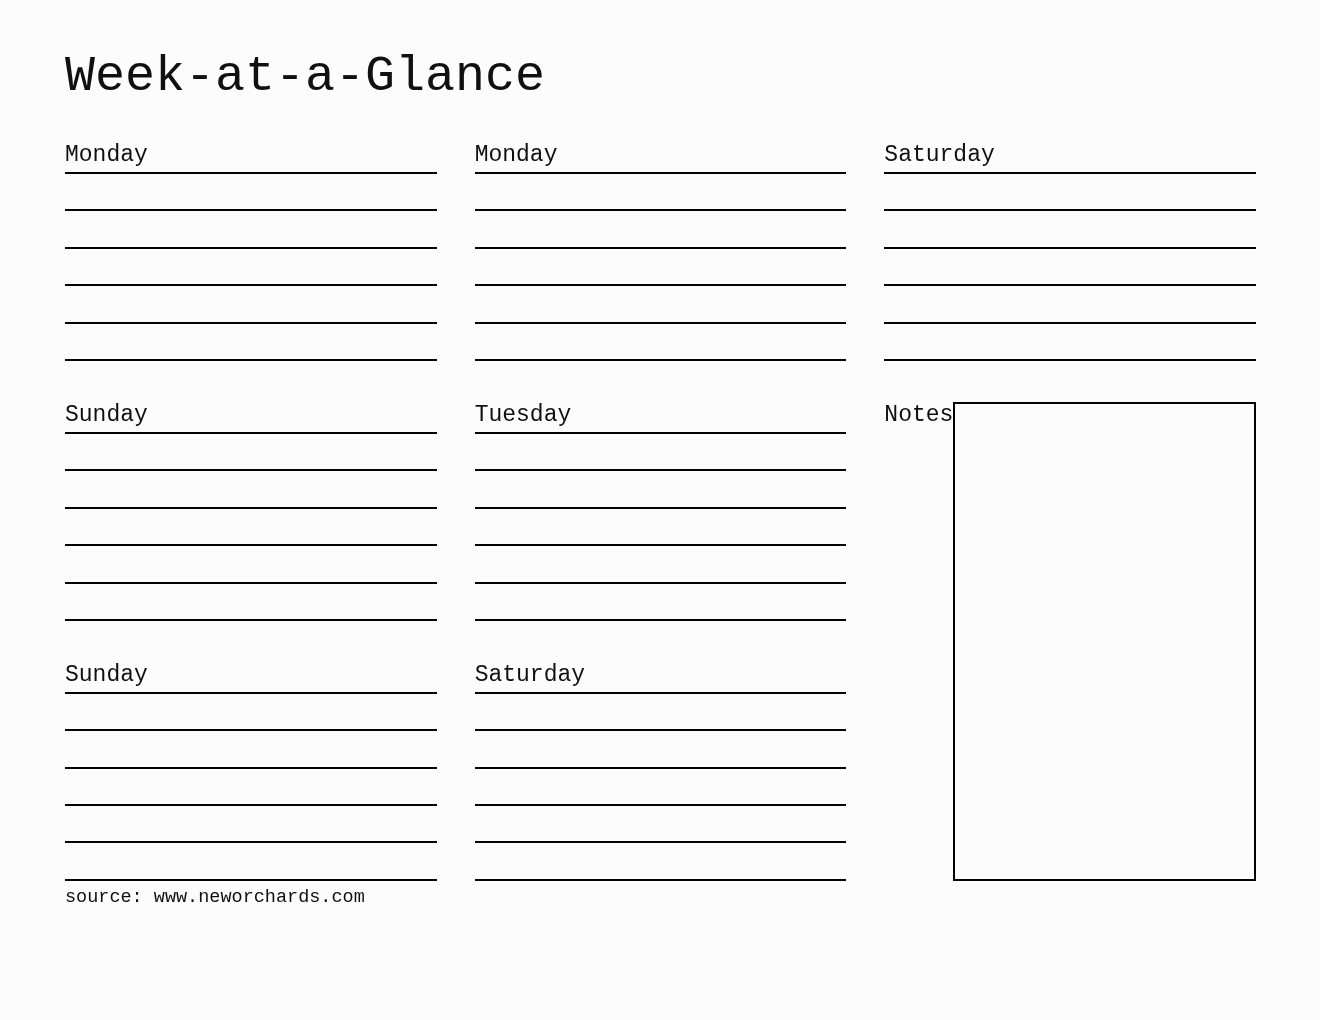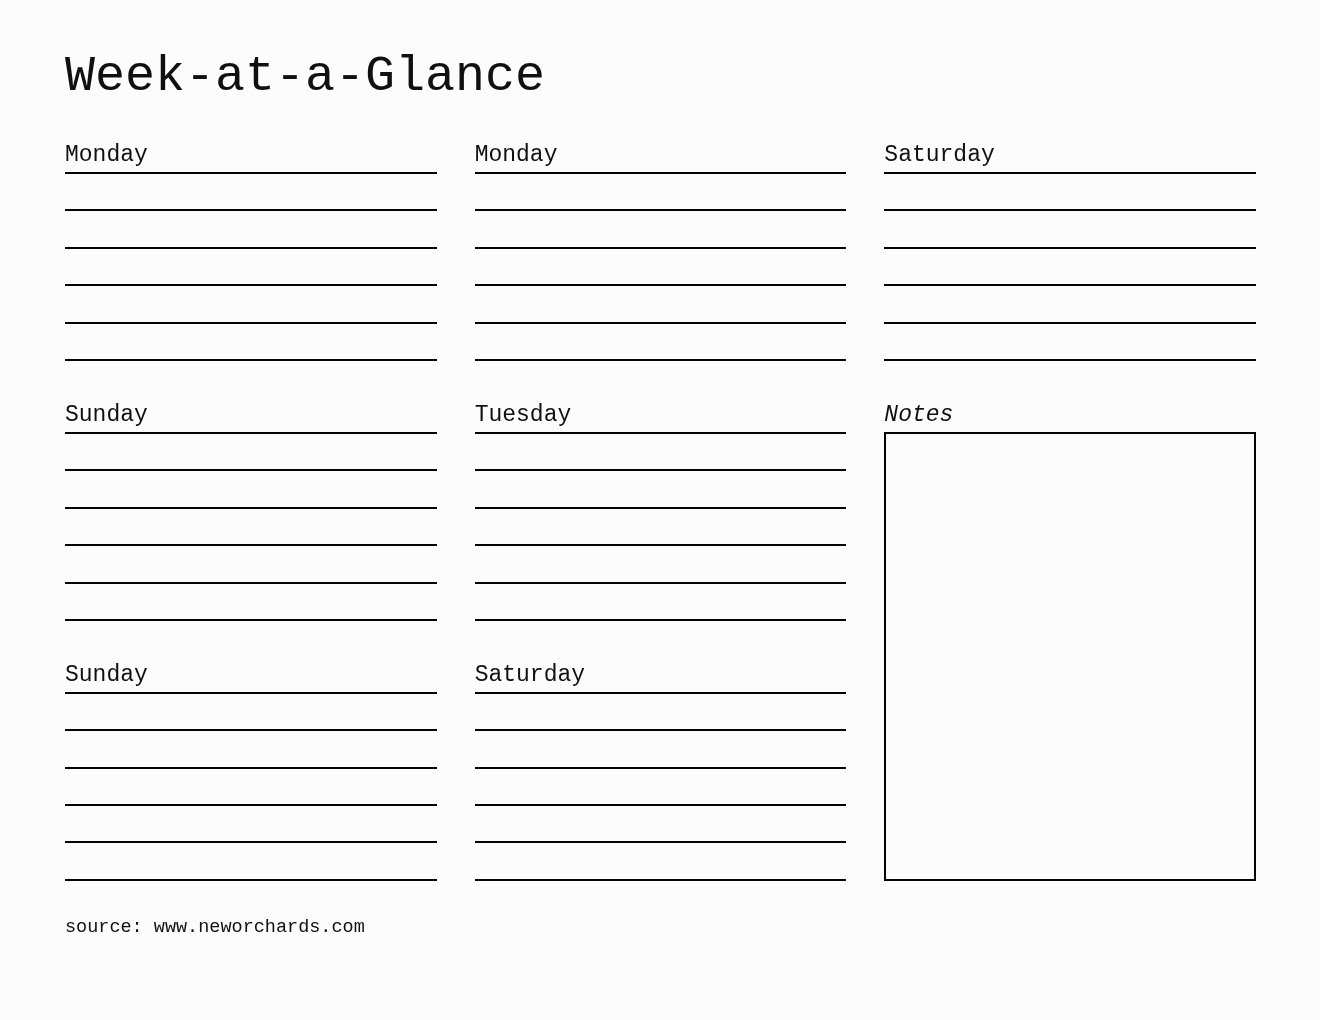--- a/index.html
+++ b/index.html
@@ -46,33 +46,32 @@
     white-space: nowrap;
   }
   .rule {
     height: 37.4px;
     border-bottom: 2px solid var(--line);
   }
   .notes {
     grid-column: 3;
     grid-row: 2 / span 2;
     display: flex;
-    flex-direction: column;
-    font-style: italic;
+    flex-direction: row;
   }
   .notes .day-label {
     border-bottom: none;
   }
   .notes-box {
     flex: 1;
     border: 2px solid var(--line);
     background: transparent;
   }
   .source {
-    margin-top: 36px;
+    margin-top: 6px;
     font-size: 18.5px;
     line-height: 1.2;
     white-space: nowrap;
   }
 </style>
 </head>
 <body>
 
 <div class="page">
 

